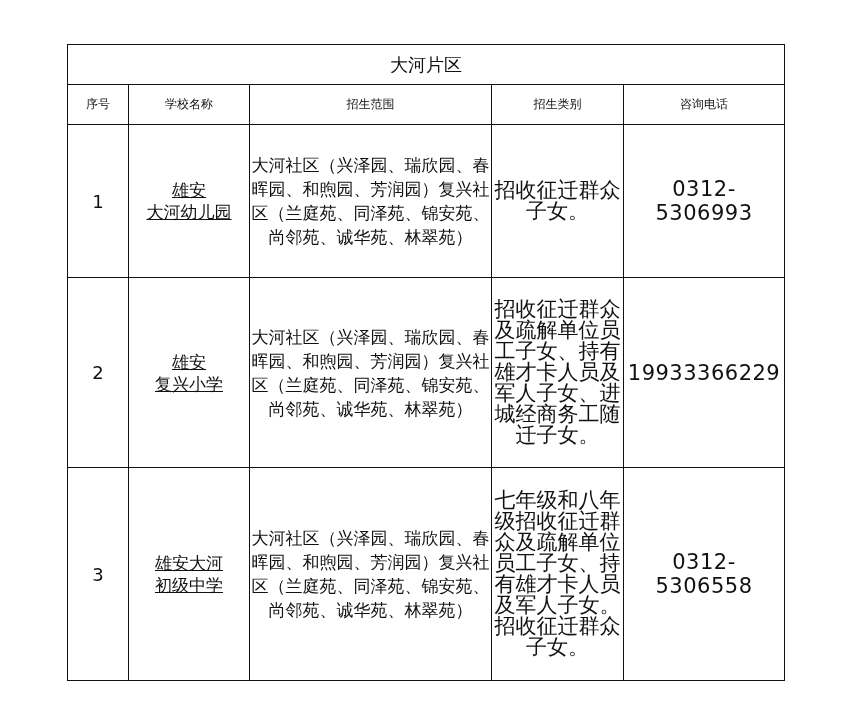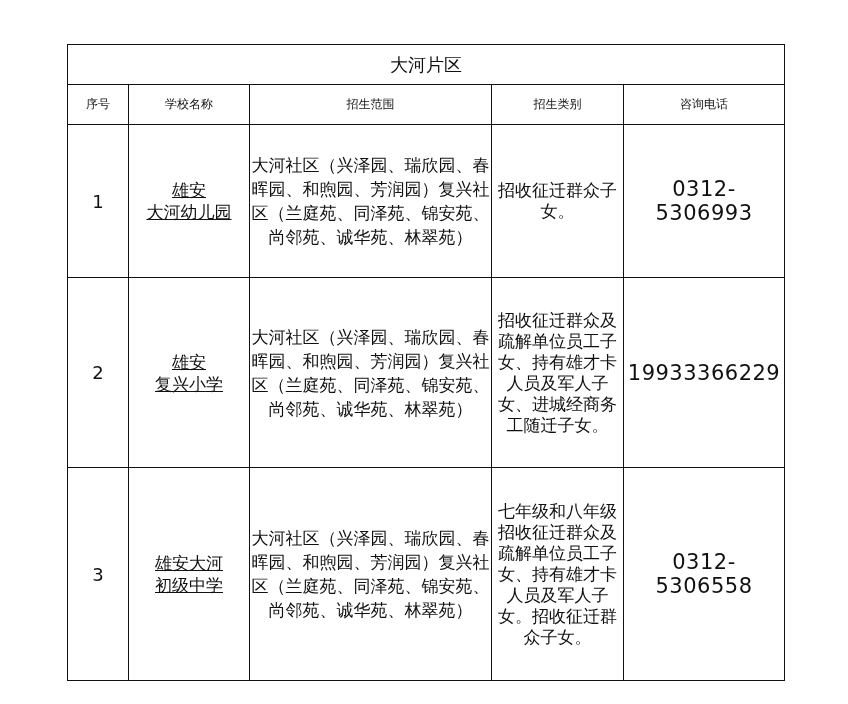--- a/index.html
+++ b/index.html
@@ -14,21 +14,21 @@
     padding: 0; font-weight: normal;
   }
   .title-row td { height: 39px; font-size: 18px; font-weight: bold; }
   .head-row th { height: 39px; font-size: 12px; }
   .r1 td { height: 152px; }
   .r2 td { height: 189px; }
   .r3 td { height: 212px; }
   .idx { font-size: 18px; }
   .school { font-size: 17px; line-height: 22px; padding: 0 4px; }
   .scope { font-size: 17px; line-height: 24px; padding: 0 4px; }
-  .category { font-size: 17px; line-height: 21px; padding: 0 6px; margin-left: 7px; }
+  .category { font-size: 21px; line-height: 21px; padding: 0 6px; margin-left: 7px; }
   .phone { font-size: 21px; letter-spacing: 0.5px; }
   .line { display: block; text-decoration: underline; }
 </style>
 </head>
 <body>
 
 <table class="enroll">
   <colgroup>
     <col style="width:61px">
     <col style="width:121px">

